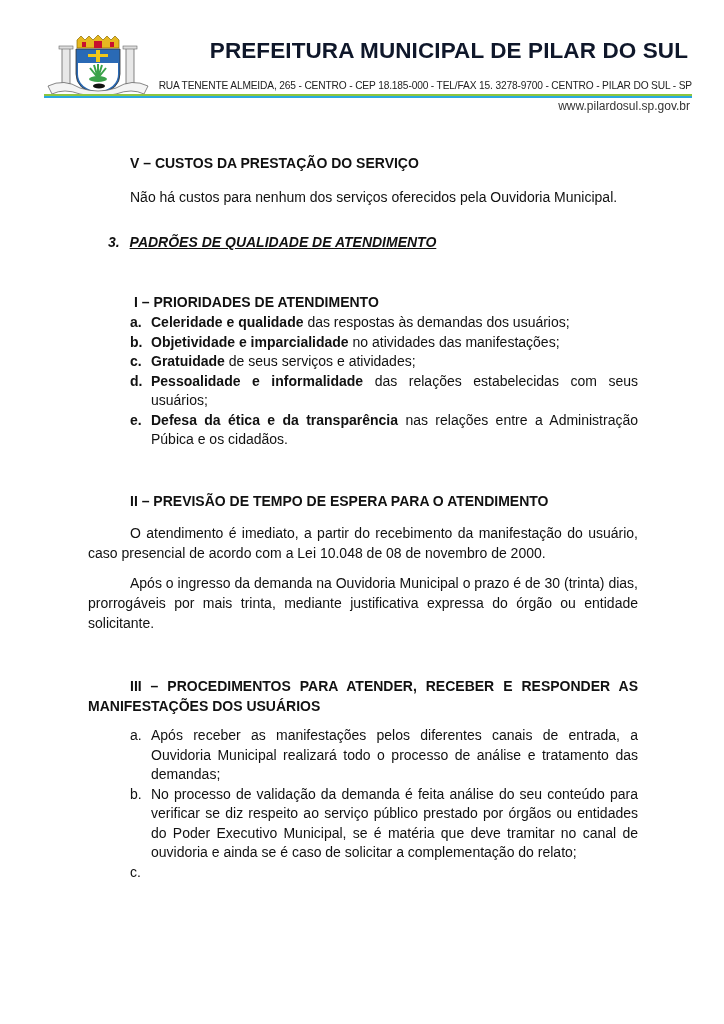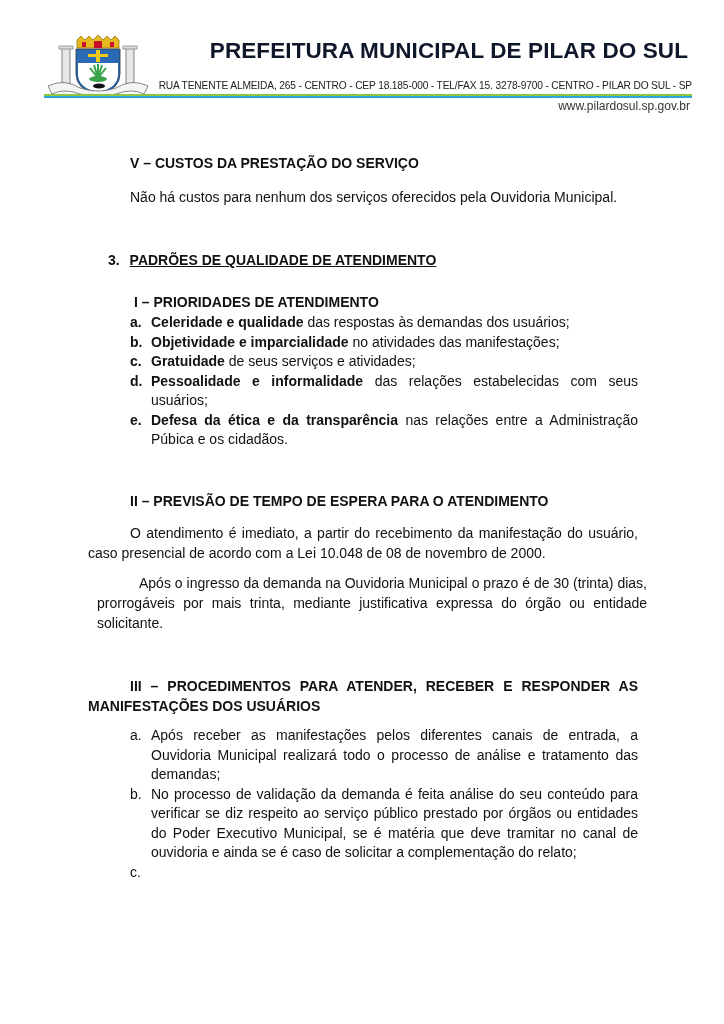--- a/index.html
+++ b/index.html
@@ -60,37 +60,37 @@
   <div class="rule-green"></div>
   <div class="rule-blue"></div>
   <div class="website">www.pilardosul.sp.gov.br</div>
 </div>
 
 <div class="doc">
 
   <div class="h" style="left:42px; top:153px;">V – CUSTOS DA PRESTAÇÃO DO SERVIÇO</div>
   <div class="p" style="left:42px; top:187px; width:510px;">Não há custos para nenhum dos serviços oferecidos pela Ouvidoria Municipal.</div>
 
-  <div class="h" style="left:20px; top:250px;">
+  <div class="h" style="left:20px; top:232px;font-style:italic;">
     <span>3.</span>
     <span class="u" style="margin-left:6px;">PADRÕES DE QUALIDADE DE ATENDIMENTO</span>
   </div>
   <div class="h" style="left:46px; top:292px;">I – PRIORIDADES DE ATENDIMENTO</div>
 
   <ol class="lst bold-mk" style="left:42px; top:313px; width:508px;">
     <li><span class="mk">a.</span><b>Celeridade e qualidade</b><span> das respostas às demandas dos usuários;</span></li>
     <li><span class="mk">b.</span><b>Objetividade e imparcialidade</b><span> no atividades das manifestações;</span></li>
     <li><span class="mk">c.</span><b>Gratuidade</b><span> de seus serviços e atividades;</span></li>
     <li><span class="mk">d.</span><b>Pessoalidade e informalidade</b><span> das relações estabelecidas com seus usuários;</span></li>
     <li><span class="mk">e.</span><b>Defesa da ética e da transparência</b><span> nas relações entre a Administração Púbica e os cidadãos.</span></li>
   </ol>
 
   <div class="h" style="left:42px; top:491px;">II – PREVISÃO DE TEMPO DE ESPERA PARA O ATENDIMENTO</div>
   <div class="p ind" style="left:0; top:523px; width:550px;">O atendimento é imediato, a partir do recebimento da manifestação do usuário, caso presencial de acordo com a Lei 10.048 de 08 de novembro de 2000.</div>
-  <div class="p ind" style="left:0; top:573px; width:550px;margin-left:9px;">Após o ingresso da demanda na Ouvidoria Municipal o prazo é de 30 (trinta) dias, prorrogáveis por mais trinta, mediante justificativa expressa do órgão ou entidade solicitante.</div>
+  <div class="p ind" style="left:0; top:573px; width:550px;">Após o ingresso da demanda na Ouvidoria Municipal o prazo é de 30 (trinta) dias, prorrogáveis por mais trinta, mediante justificativa expressa do órgão ou entidade solicitante.</div>
 
   <div class="p ind" style="left:0; top:676px; width:550px; font-weight:bold;">III – PROCEDIMENTOS PARA ATENDER, RECEBER E RESPONDER AS MANIFESTAÇÕES DOS USUÁRIOS</div>
 
   <ol class="lst" style="left:42px; top:726px; width:508px;">
     <li><span class="mk">a.</span><span>Após receber as manifestações pelos diferentes canais de entrada, a Ouvidoria Municipal realizará todo o processo de análise e tratamento das demandas;</span></li>
     <li><span class="mk">b.</span><span>No processo de validação da demanda é feita análise do seu conteúdo para verificar se diz respeito ao serviço público prestado por órgãos ou entidades do Poder Executivo Municipal, se é matéria que deve tramitar no canal de ouvidoria e ainda se é caso de solicitar a complementação do relato;</span></li>
     <li><span class="mk">c.</span></li>
   </ol>
 </div>
 

